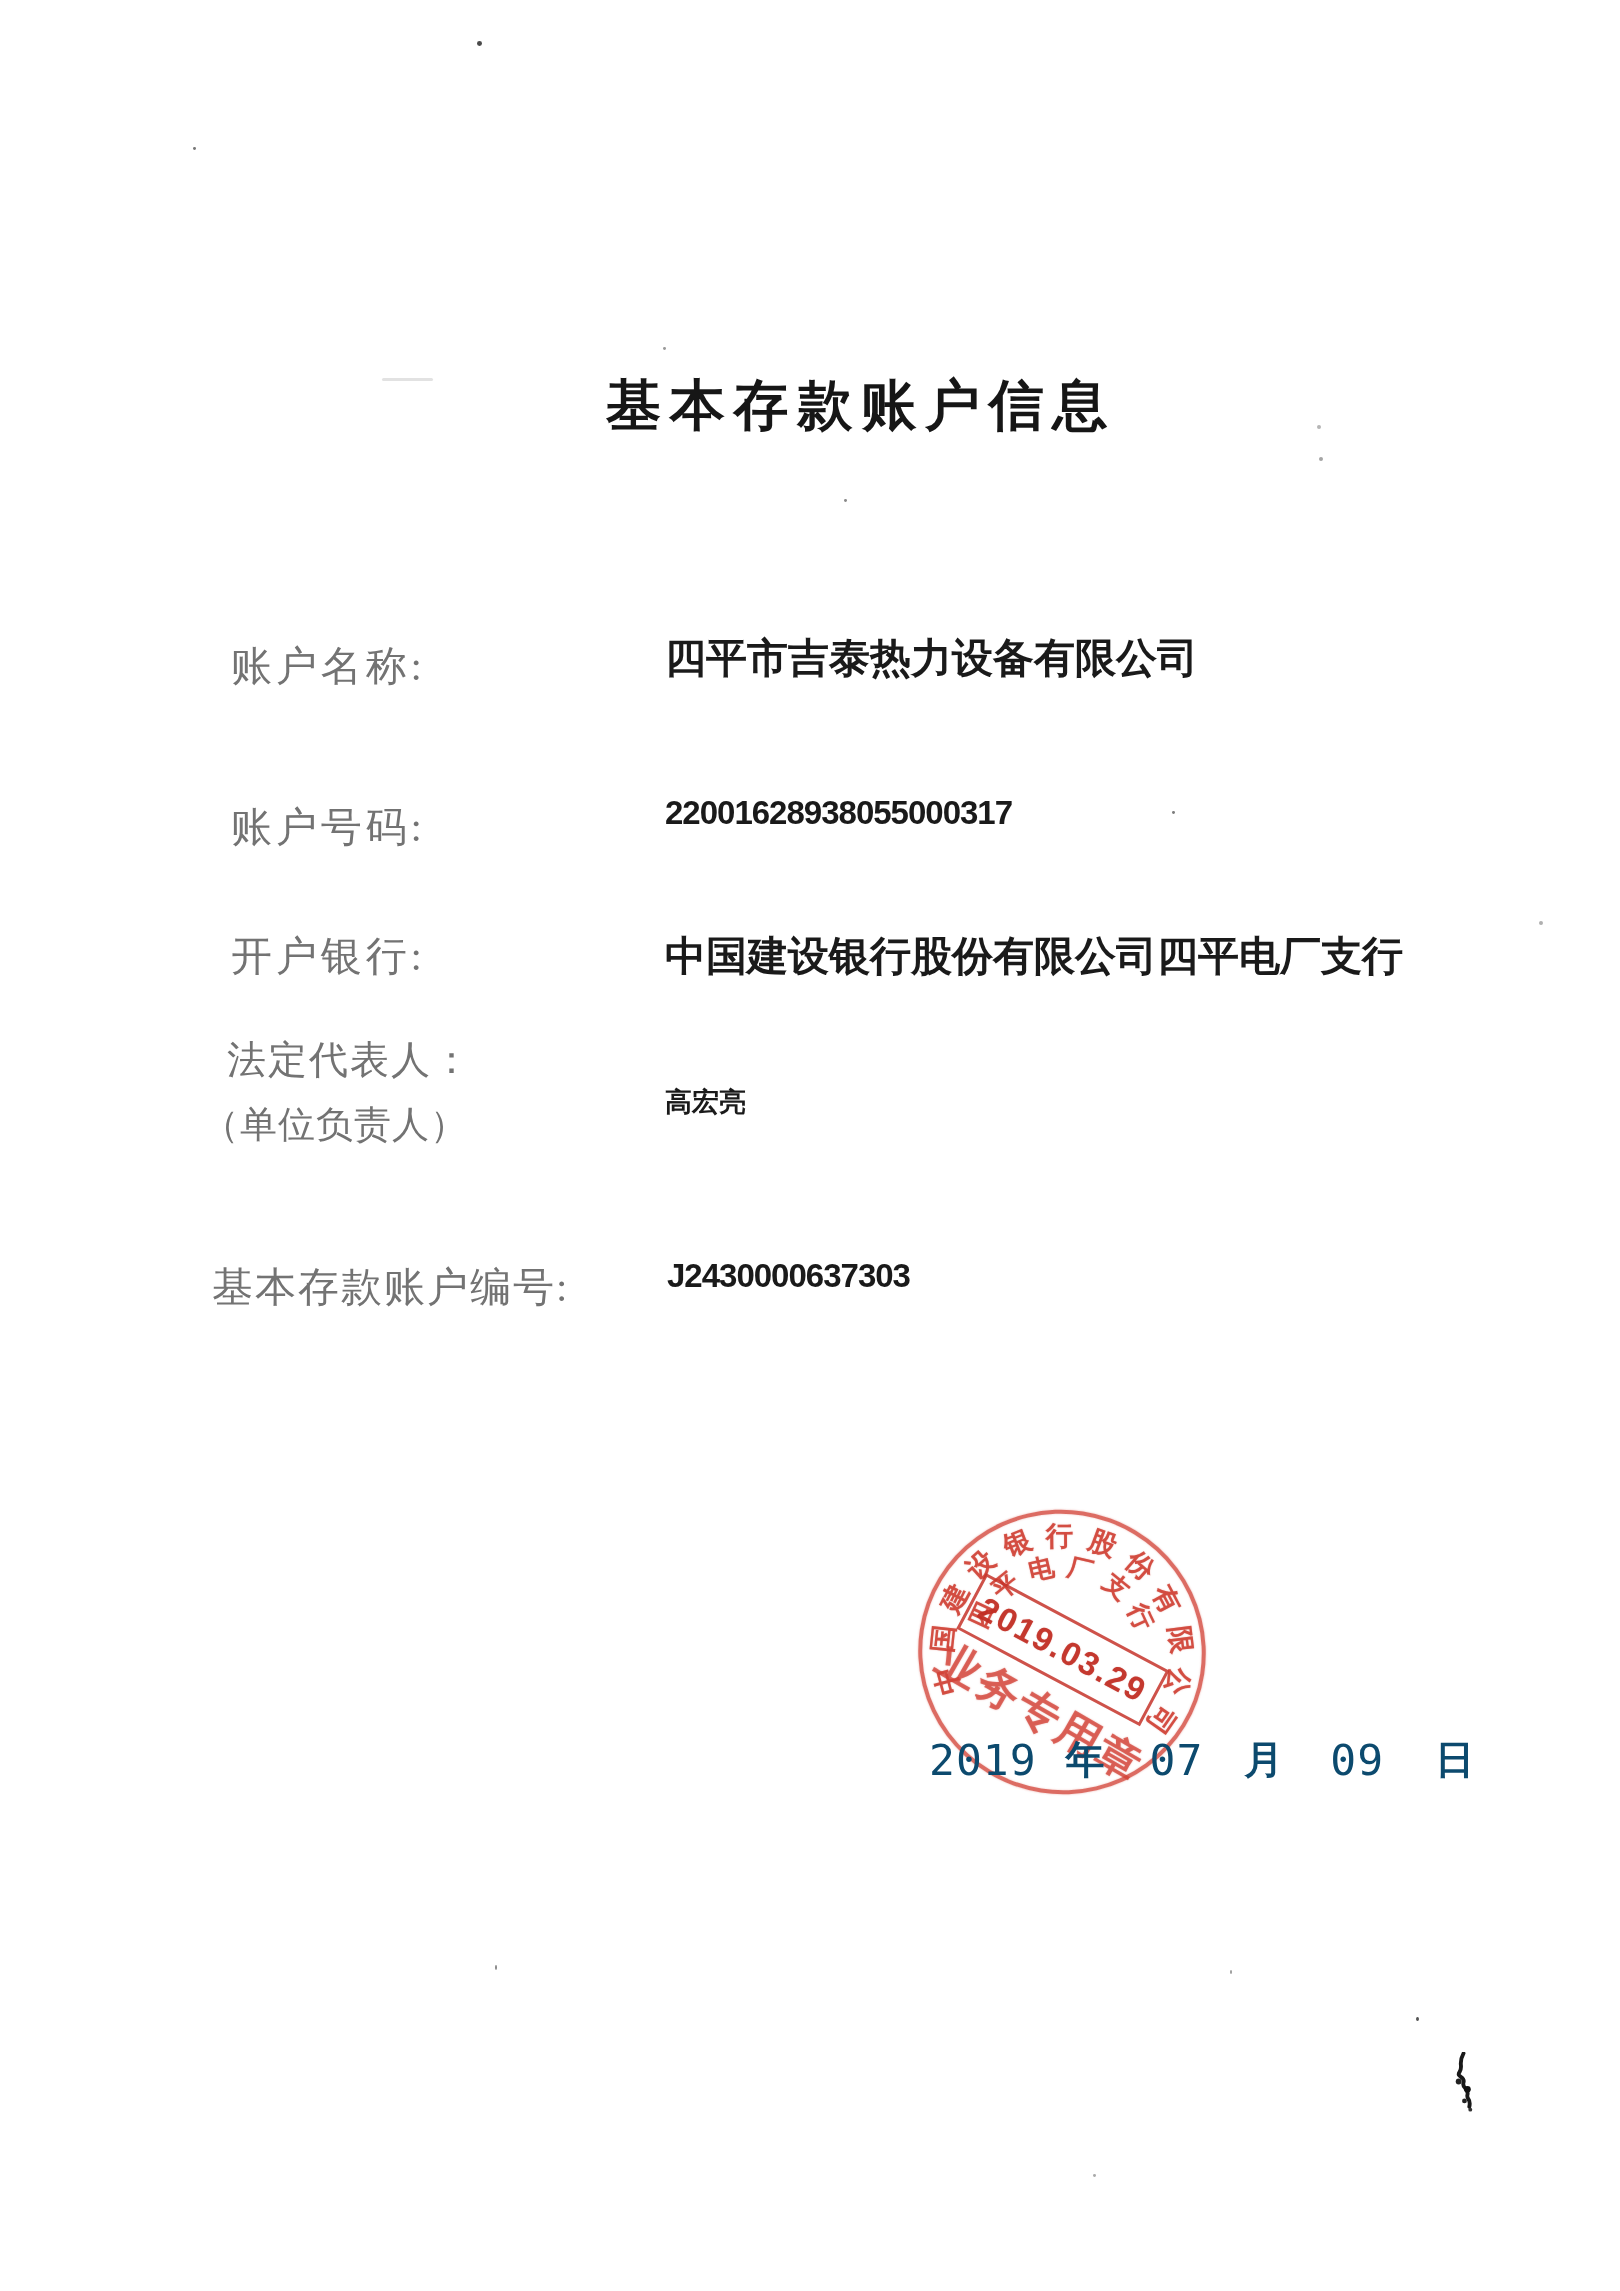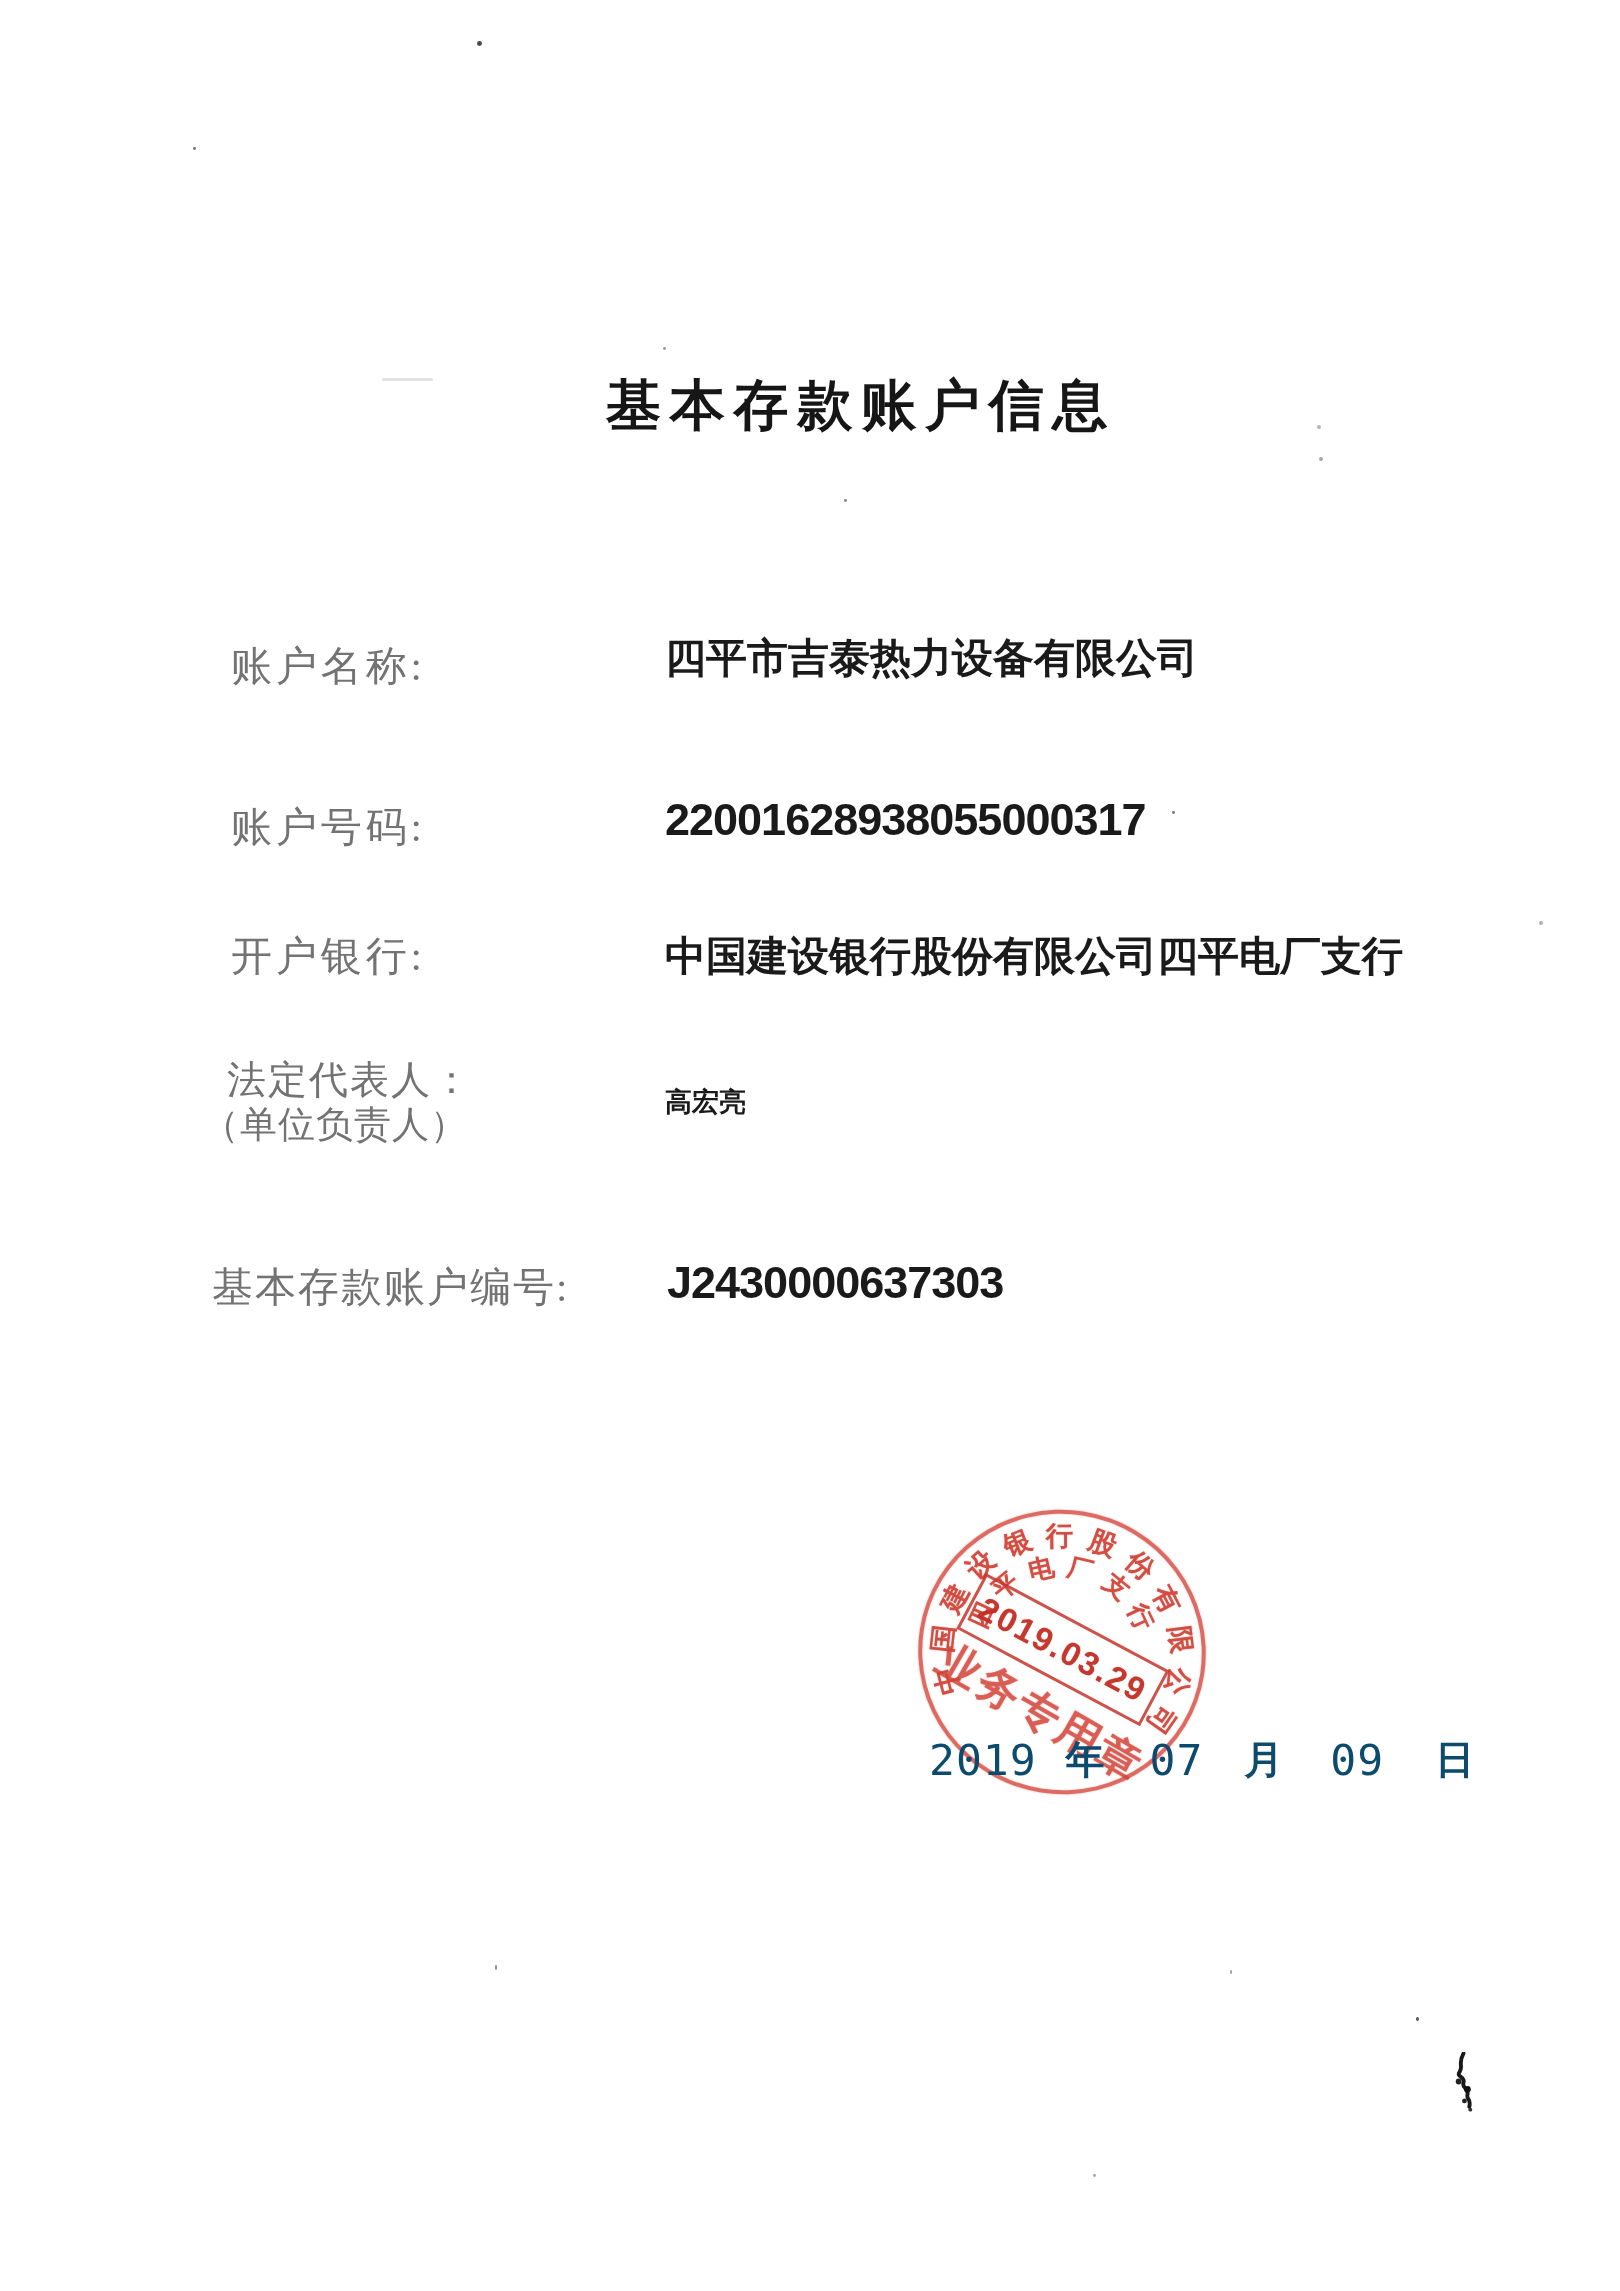--- a/index.html
+++ b/index.html
@@ -24,30 +24,30 @@
   .lbl{
     font-weight:400;white-space:nowrap;color:#737373;
     font-size:41px;letter-spacing:3.9px;
   }
   .val{
     font-weight:600;white-space:nowrap;color:#1a1a1a;
     font-size:41px;
   }
   .val-num{
     font-family:"Liberation Sans","DejaVu Sans",sans-serif;
-    font-weight:600;font-size:45px;letter-spacing:-1px;color:#1a1a1a;
+    font-weight:600;font-size:33px;letter-spacing:-1px;color:#1a1a1a;
     white-space:nowrap;
   }
   .row1-lbl{left:231px;top:639px;}
   .row1-val{left:665px;top:631px;}
   .row2-lbl{left:231px;top:800px;}
   .row2-val{left:665px;top:794px;}
   .row3-lbl{left:231px;top:929px;}
   .row3-val{left:665px;top:929px;}
-  .row4-lbl{left:227px;top:1033px;font-size:39px;letter-spacing:2px;margin-top:20px;}
+  .row4-lbl{left:227px;top:1033px;font-size:39px;letter-spacing:2px;}
   .row4-lbl2{left:202px;top:1100px;font-size:37px;letter-spacing:1px;}
   .row4-val{left:665px;top:1084px;font-size:27px;}
   .row5-lbl{left:212px;top:1260px;letter-spacing:2px;text-align:center;}
   .row5-val{left:667px;top:1257px;}
   
   .date-line{
     left:929px;top:1733px;z-index:3;white-space:nowrap;
     color:#0c4a6e;
   }
   .date-line .num{

